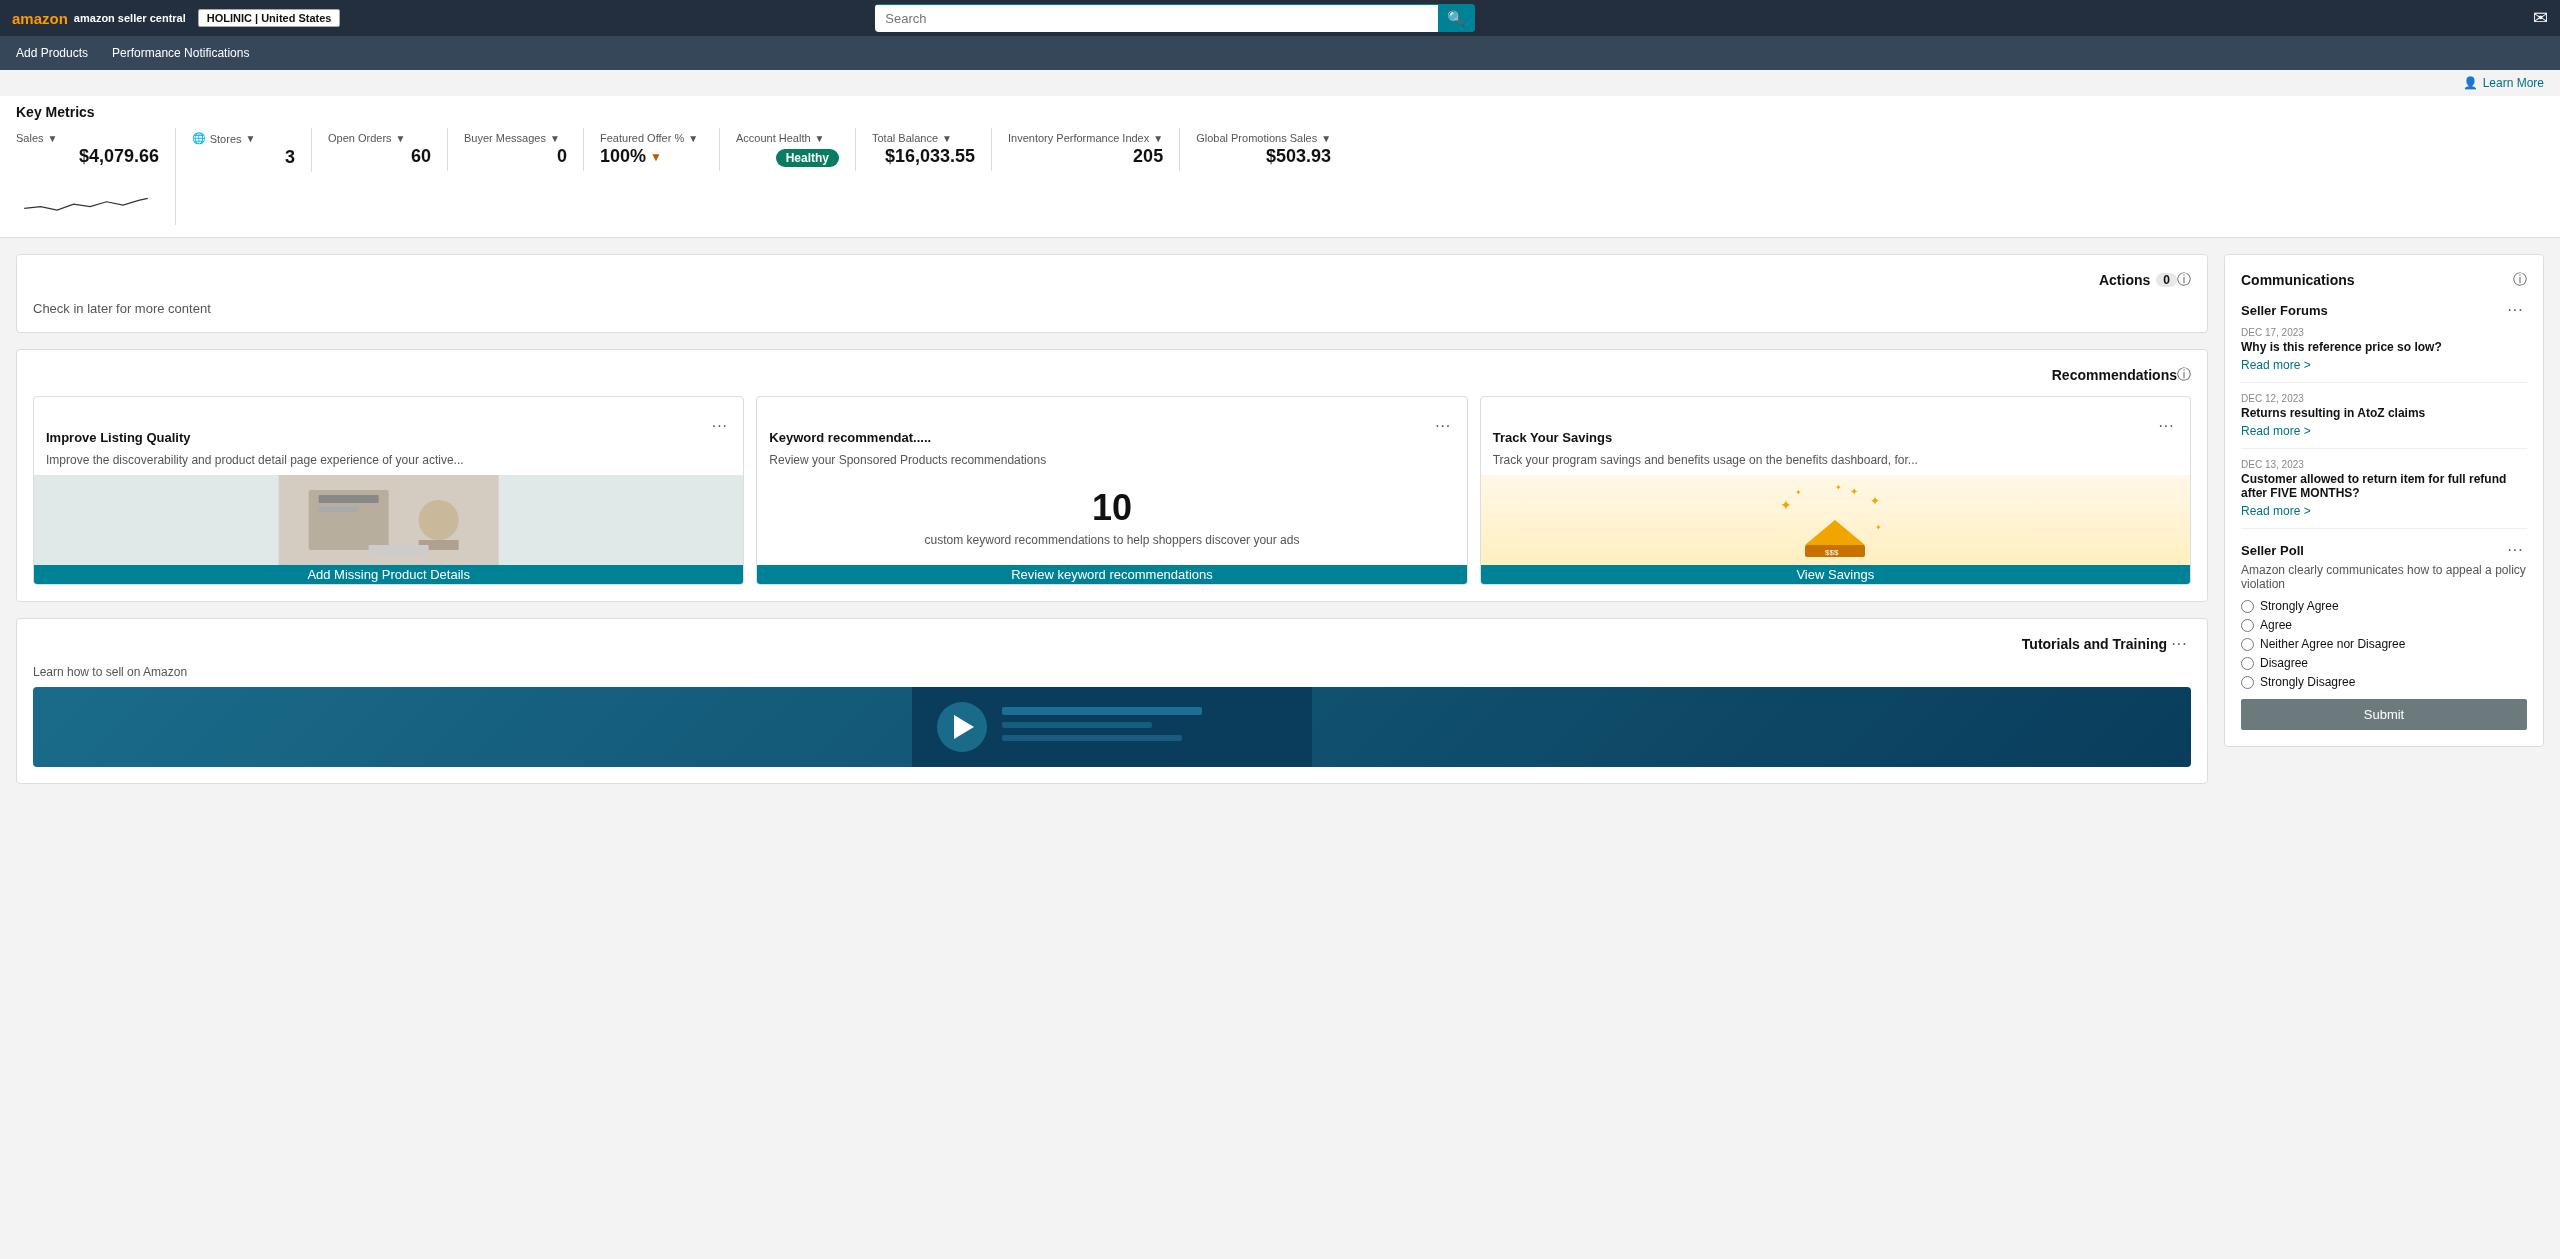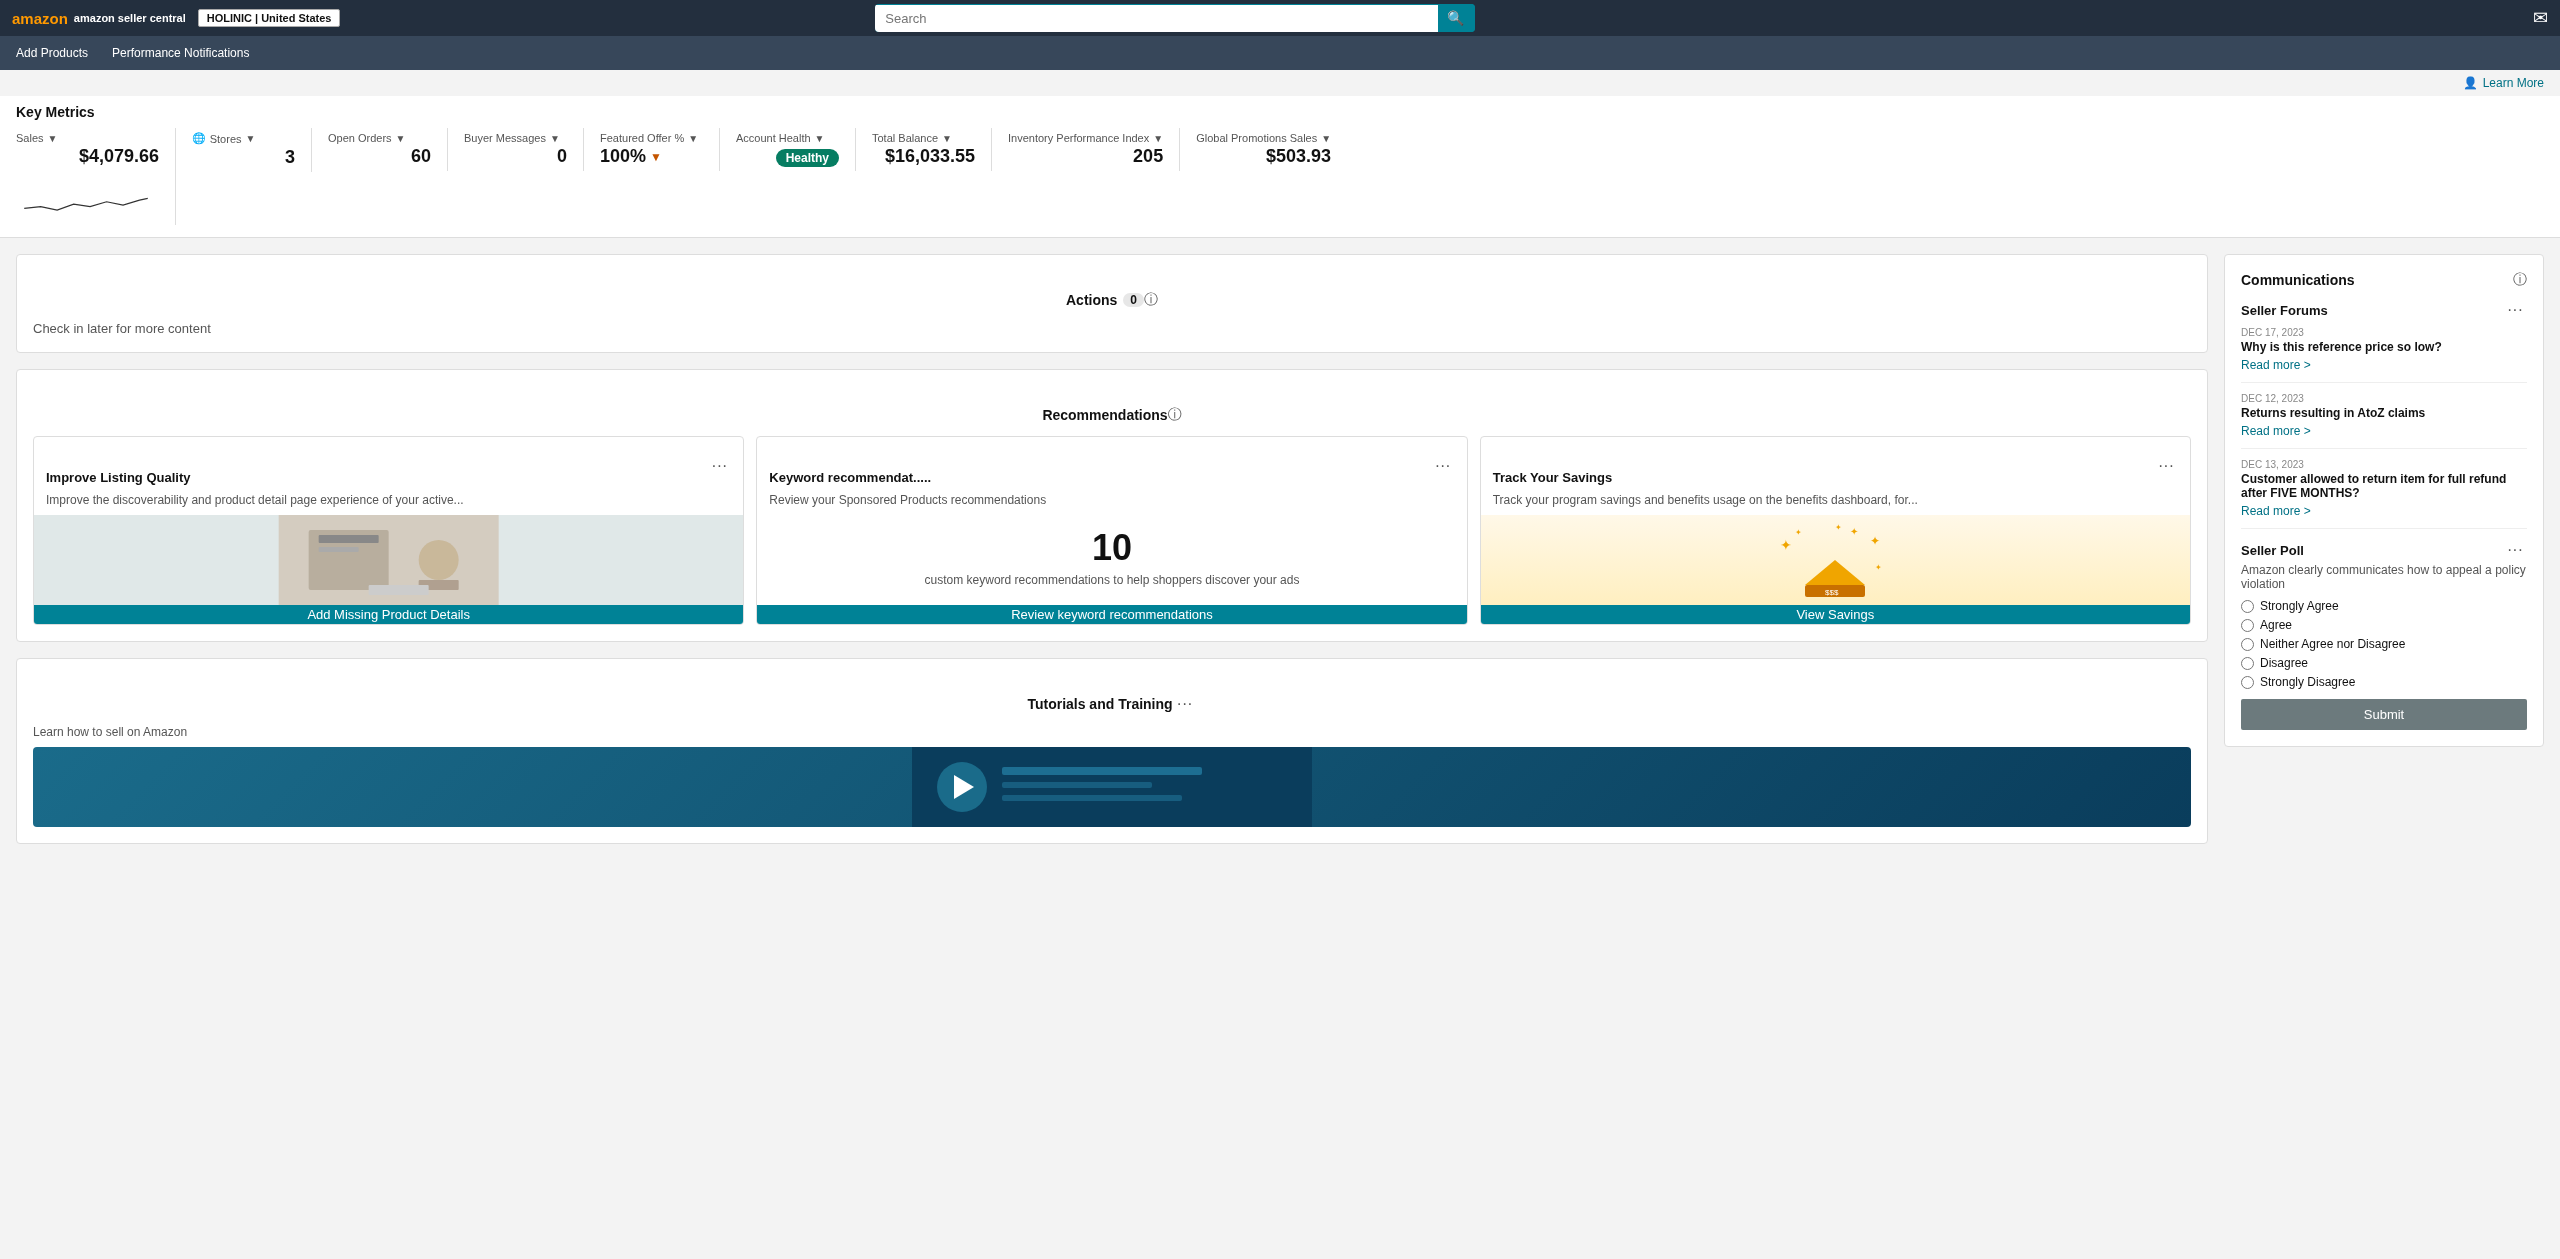--- a/index.html
+++ b/index.html
@@ -177,23 +177,22 @@
     
     .section-card {
       background: white;
       border: 1px solid #ddd;
       border-radius: 4px;
       padding: 16px;
     }
     .section-header {
       display: flex;
       align-items: center;
-      justify-content: center;
+      justify-content: flex-end;
       margin-bottom: 12px;
-      margin-top: 20px;
     }
     .section-title {
       font-size: 14px;
       font-weight: bold;
       display: flex; align-items: center; gap: 6px;
     }
     .section-count {
       background: #e7e7e7;
       border-radius: 10px;
       padding: 0 7px;

